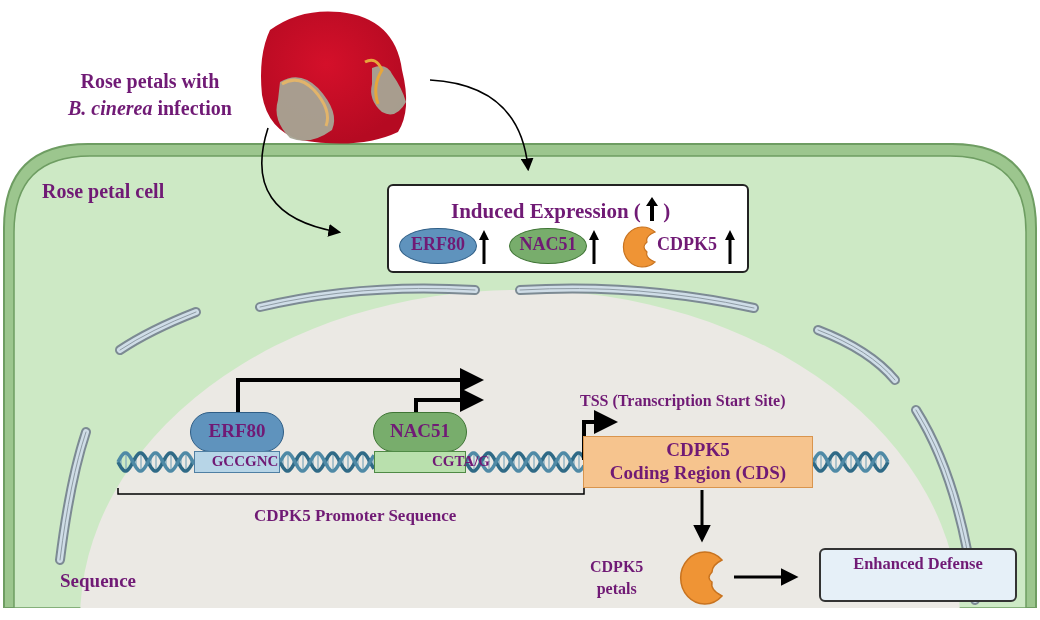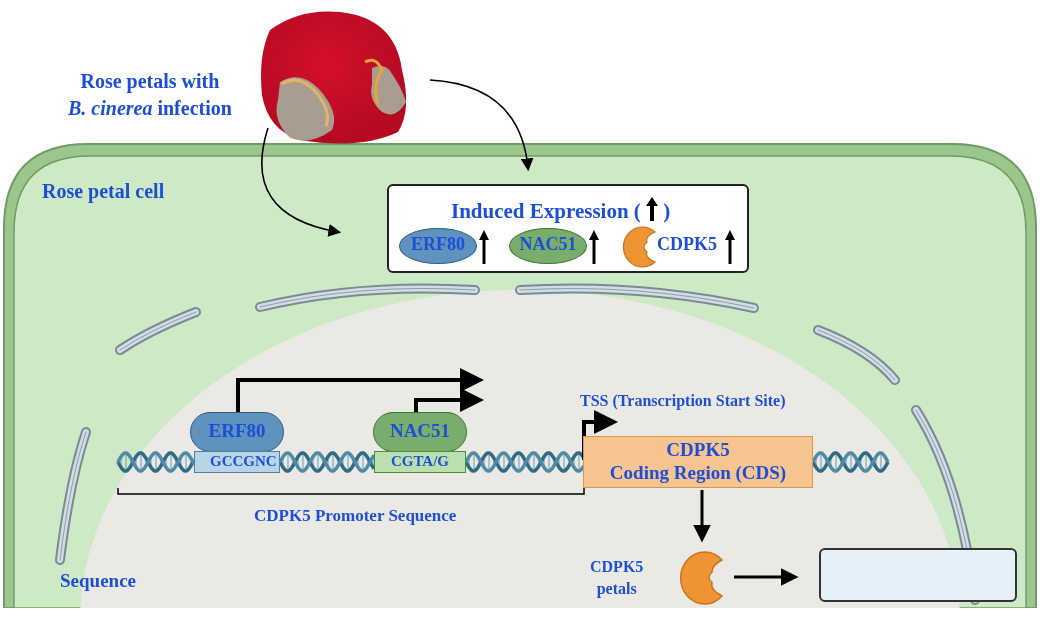--- a/index.html
+++ b/index.html
@@ -1,18 +1,18 @@
 <!DOCTYPE html>
 <html><head>
 <meta charset="utf-8">
 <style>
   html, body { margin:0; padding:0; background:#ffffff; }
   body { width:1040px; height:620px; position:relative; overflow:hidden; font-family:"Liberation Serif", serif; }
   #stage { position:absolute; left:0; top:0; width:1040px; height:620px; }
-  .lbl { position:absolute; font-family:"Liberation Serif", serif; font-weight:bold; color:#1d4ed8; white-space:nowrap; }
+  .lbl { position:absolute; font-family:"Liberation Serif", serif; font-weight:bold; color:#701a75; white-space:nowrap; }
   .box { position:absolute; box-sizing:border-box; }
 </style>
 </head>
 <body>
 
 <div id="stage">
   <svg width="1040" height="620" viewBox="0 0 1040 620" style="position:absolute;left:0;top:0;">
     <defs>
       <marker id="ah" markerWidth="8" markerHeight="8" refX="6" refY="4" orient="auto" markerUnits="strokeWidth">
         <path d="M0,0 L8,4 L0,8 z" fill="#000"></path>
@@ -217,38 +217,39 @@
     </svg>
     <div class="lbl" style="left:268px;top:48px;font-size:18px;">CDPK5</div>
     <svg class="box" style="left:336px;top:44px;" width="10" height="34">
         <path d="M5,0 L10,10 L6.5,10 L6.5,34 L3.5,34 L3.5,10 L0,10 Z" fill="#000"></path>
       </svg>
   </div>
 
   <div class="box" style="left:190px;top:412px;width:94px;height:40px;border-radius:20px;background:#5f93bd;border:1.5px solid #2f5e86;"></div>
   <div class="lbl" style="left:190px;top:420px;width:94px;text-align:center;font-size:19px;">ERF80</div>
   <div class="box" style="left:194px;top:451px;width:86px;height:22px;background:#b7d5e7;border:1.5px solid #4f7fa3;"></div>
-  <div class="lbl" style="left:210px;top:453px;width:86px;font-size:15px;">GCCGNC</div>
+  <div class="lbl" style="left:202px;top:453px;width:86px;text-align:center;font-size:15px;">GCCGNC</div>
 
   <div class="box" style="left:373px;top:412px;width:94px;height:40px;border-radius:20px;background:#78ad6c;border:1.5px solid #3f7535;"></div>
   <div class="lbl" style="left:373px;top:420px;width:94px;text-align:center;font-size:19px;">NAC51</div>
   <div class="box" style="left:374px;top:451px;width:92px;height:22px;background:#b9e0ad;border:1.5px solid #4f8a45;"></div>
-  <div class="lbl" style="left:374px;top:453px;width:92px;text-align:center;font-size:15px;">CGTA/G</div>
+  <div class="lbl" style="left:374px;top:453px;width:116px;text-align:right;font-size:15px;">CGTA/G</div>
 
   <div class="lbl" style="left:580px;top:392px;font-size:16px;text-align:right;">TSS (Transcription Start Site)</div>
 
   <div class="box" style="left:583px;top:436px;width:230px;height:52px;background:#f6c48e;border:1.5px solid #d9954e;">
     <div class="lbl" style="left:0;top:2px;width:100%;text-align:center;font-size:19px;">CDPK5</div>
     <div class="lbl" style="left:0;top:25px;width:100%;text-align:center;font-size:19px;">Coding Region (CDS)</div>
   </div>
 
   <div class="lbl" style="left:254px;top:506px;font-size:17px;">CDPK5 Promoter Sequence</div>
 
   <div class="lbl" style="left:60px;top:570px;font-size:19px;">Sequence</div>
 
   <div class="lbl" style="left:590px;top:556px;font-size:16px;text-align:center;line-height:22px;">
     <div>CDPK5</div>
     <div>petals</div>
   </div>
 
   <div class="box" style="left:819px;top:548px;width:198px;height:54px;background:#e6f0f8;border:2px solid #333;border-radius:6px;">
+    <div class="lbl" style="left:0;top:4px;width:100%;text-align:center;font-size:16.5px;">Enhanced Defense</div>
   </div>
 </div>
 
 </body></html>

